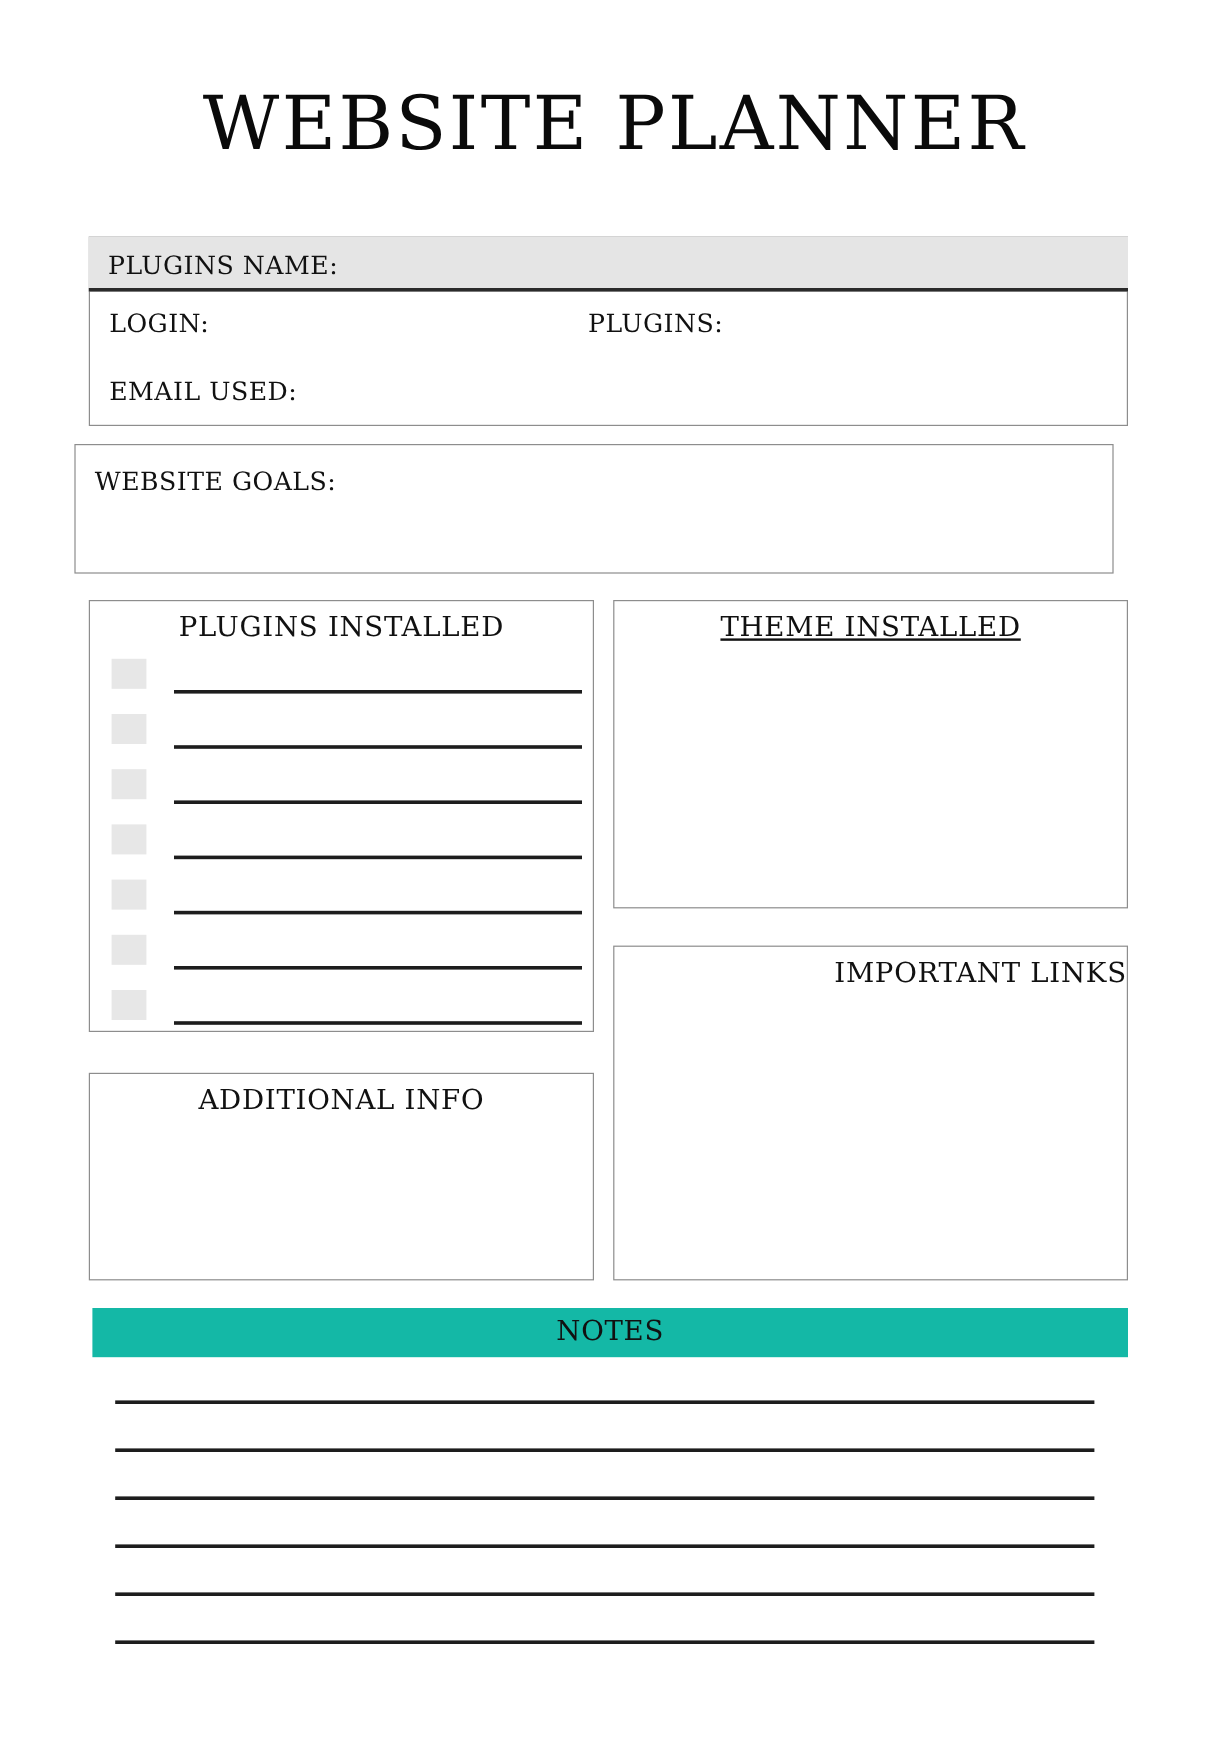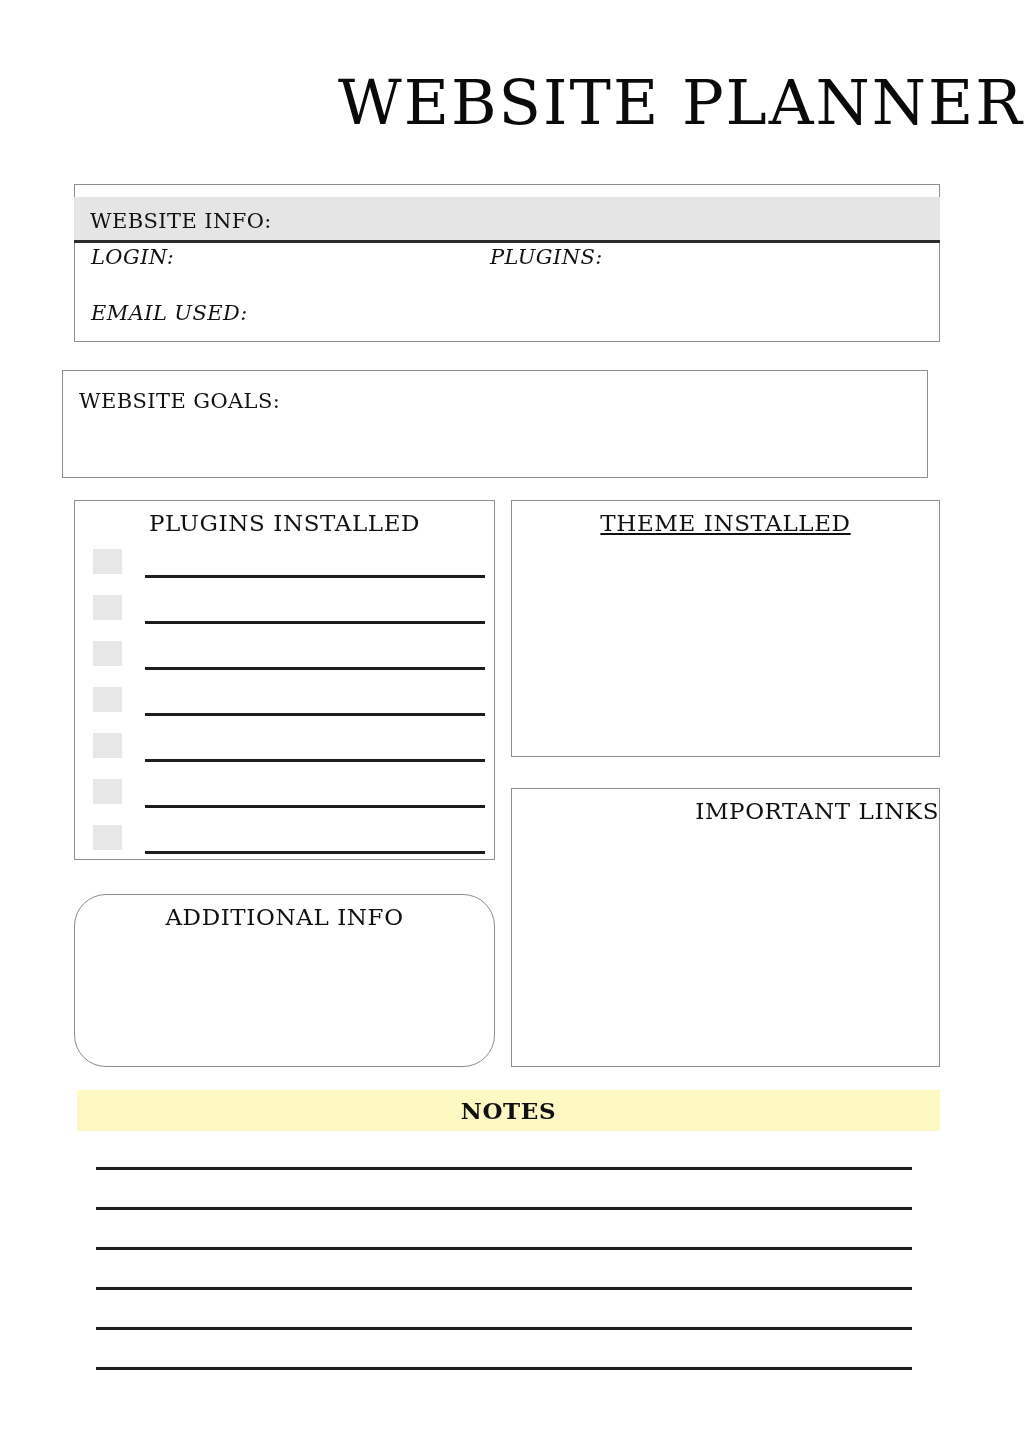--- a/index.html
+++ b/index.html
@@ -21,21 +21,21 @@
     inset: 0;
     background: #ffffff;
   }
 
   
   .planner-title {
     position: absolute;
     left: 0;
     right: 0;
     top: 72px;
-    text-align: right;
+    text-align: center;
     font-size: 62px;
     letter-spacing: 2px;
     font-weight: 400;
     line-height: 1;
     color: #0a0a0a;
     white-space: nowrap;
   }
 
   
   .box {
@@ -67,32 +67,32 @@
     right: 0;
     text-align: center;
     font-size: 23px;
     letter-spacing: 0.6px;
     line-height: 1;
     color: #111111;
     white-space: nowrap;
   }
 
   
-  #credentials-box { left: 74px; top: 184px; width: 866px; height: 158px; font-style: italic; }
+  #credentials-box { left: 74px; top: 197px; width: 866px; height: 158px; }
   #website-name-head { left: 74px; top: 197px; width: 866px; height: 46px; }
   #website-name-label { left: 16px; top: 14px; }
 
   
   #goals-box { left: 62px; top: 370px; width: 866px; height: 108px; }
   #goals-label { left: 16px; top: 20px; }
 
   
   #plugins-box { left: 74px; top: 500px; width: 421px; height: 360px; }
   #theme-box   { left: 511px; top: 500px; width: 429px; height: 257px; }
-  #info-box    { left: 74px; top: 894px; width: 421px; height: 173px; border-radius: 32px; }
+  #info-box    { left: 74px; top: 894px; width: 421px; height: 173px; }
   #links-box   { left: 511px; top: 788px; width: 429px; height: 279px; }
 
   #plugins-title { top: 11px; }
   #theme-title   { top: 11px; text-decoration: underline; }
   #info-title    { top: 11px; }
   #links-title   { top: 11px; text-align: right; }
 
   
   .plugin-row {
     position: absolute;
@@ -117,23 +117,22 @@
     border-top: 3px solid #1d1d1d;
   }
 
   
   #notes-head {
     position: absolute;
     left: 77px;
     top: 1090px;
     width: 863px;
     height: 41px;
-    background: #fef9c3;
+    background: #14b8a6;
     box-sizing: border-box;
-    font-weight: bold;
   }
   #notes-title {
     position: absolute;
     left: 0; right: 0;
     top: 9px;
     text-align: center;
     font-size: 23px;
     letter-spacing: 0.6px;
     line-height: 1;
     white-space: nowrap;
@@ -153,21 +152,21 @@
 
   <div class="planner-title">WEBSITE PLANNER</div>
 
   <div class="box" id="credentials-box">
     <div class="field-label" style="left:16px; top:62px;">LOGIN:</div>
     <div class="field-label" style="left:415px; top:62px;">PLUGINS:</div>
     <div class="field-label" style="left:16px; top:118px;">EMAIL USED:</div>
   </div>
 
   <div class="gray-head" id="website-name-head">
-    <div class="field-label" id="website-name-label">WEBSITE INFO:</div>
+    <div class="field-label" id="website-name-label">PLUGINS NAME:</div>
   </div>
 
   <div class="box" id="goals-box">
     <div class="field-label" id="goals-label">WEBSITE GOALS:</div>
   </div>
 
   <div class="box" id="plugins-box">
     <div class="section-title" id="plugins-title">PLUGINS INSTALLED</div>
     <div id="plugins-rows">
         <div class="plugin-row" style="top: 46px;">

